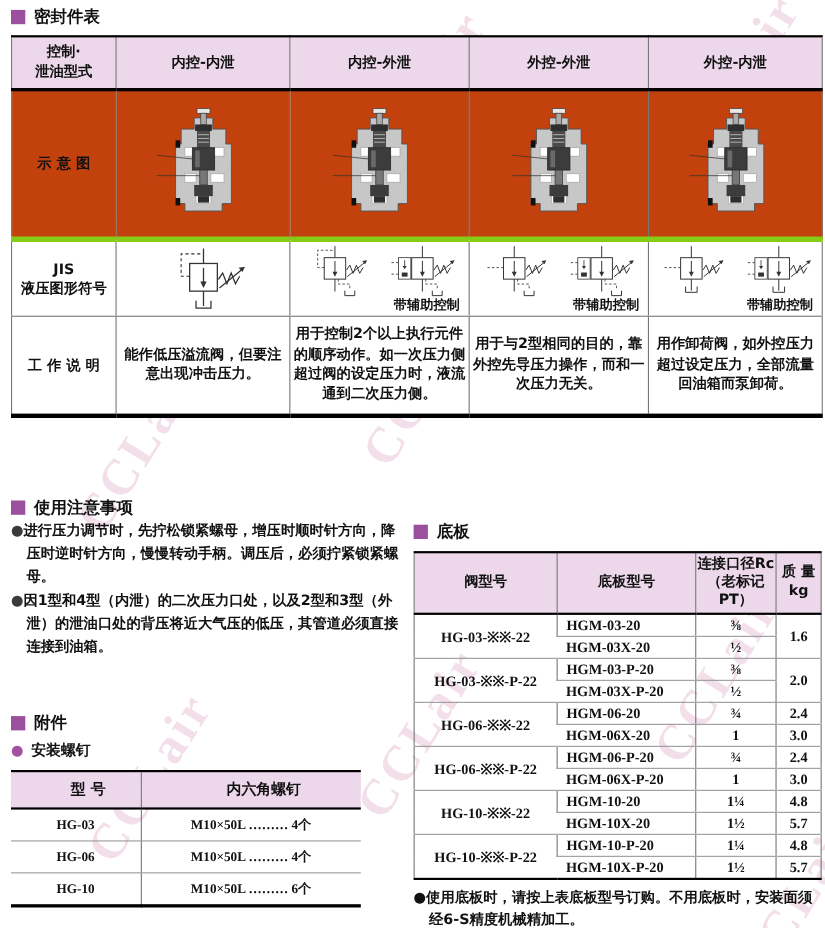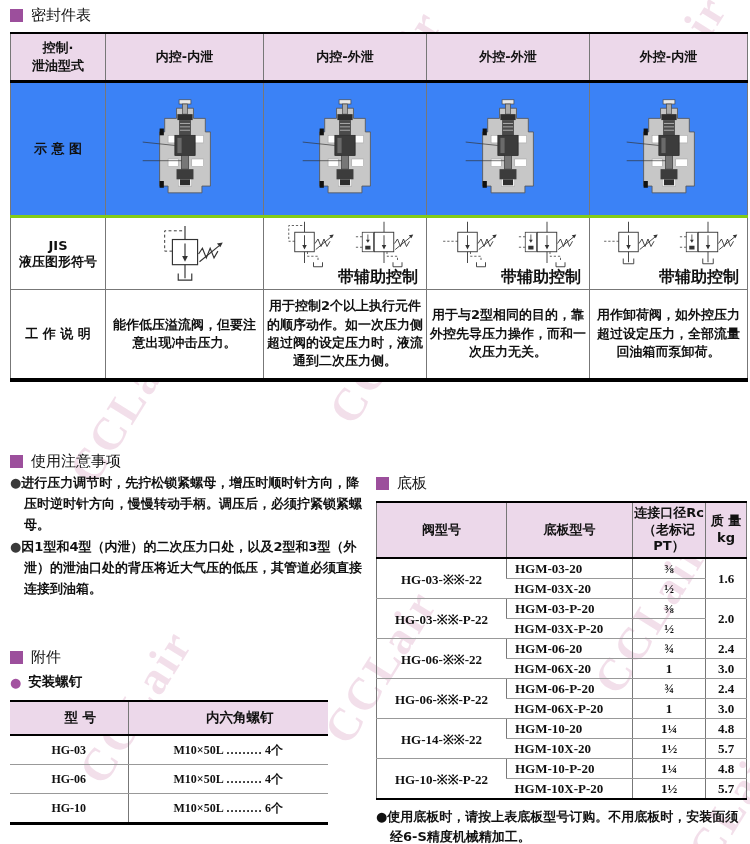--- a/index.html
+++ b/index.html
@@ -3,41 +3,41 @@
 <meta charset="utf-8">
 <style>
   html,body{margin:0;padding:0;background:#fff;}
   #page{position:relative;width:750px;height:844px;background:#fff;overflow:hidden;
         font-family:"DejaVu Sans","Liberation Sans",sans-serif;color:#111;}
   
   .wm{position:absolute;font-family:"Liberation Serif","DejaVu Serif",serif;
       font-weight:bold;font-size:46px;letter-spacing:3px;color:rgba(213,150,185,0.30);
       transform:rotate(-58deg);white-space:nowrap;pointer-events:none;user-select:none;}
   
-  .sec-title{display:flex;align-items:center;gap:8px;font-size:15px;font-weight:normal;text-align:right;}
+  .sec-title{display:flex;align-items:center;gap:8px;font-size:15px;font-weight:bold;text-align:right;}
   .sq{width:13px;height:13px;background:#9c4f9c;flex:0 0 auto;}
   .dot{color:#a352a0;font-size:13px;line-height:1;flex:0 0 auto;}
   
   #sec-seal{position:absolute;left:10px;top:6px;width:737px;}
   table.seal{border-collapse:collapse;table-layout:fixed;width:737px;margin-top:7px;
              border-top:2.5px solid #000;border-left:1px solid #777;border-right:1px solid #777;}
   table.seal td{border-left:1px solid #777;vertical-align:middle;text-align:center;
                 font-size:13px;font-weight:bold;padding:2px;}
   table.seal td:first-child{border-left:none;}
   tr.r1 td{border-bottom:1px solid #777;background:#ecd8ea;height:36px;}
   tr.r2 td{border-bottom:3px solid #000;background:#ecd8ea;height:42px;}
-  tr.r3 td{border-bottom:3px solid #84cc16;height:128px;background:#3b82f6;}
+  tr.r3 td{border-bottom:5px solid #84cc16;height:128px;background:#c2410c;}
   tr.r4 td{border-bottom:1px solid #777;height:58px;background:#fff;padding:3px 2px 1px 2px;}
   tr.r5 td{border-bottom:4px solid #000;height:84px;background:#fff;}
   td.lblcell{font-size:13px;}
   td.ctrl-lbl{text-align:left;padding-left:9px;line-height:1.35;}
   td.desc{font-size:12.5px;text-align:left;vertical-align:top;padding:7px 6px 4px 7px;line-height:1.42;}
   .jiswrap{display:flex;flex-direction:column;align-items:center;justify-content:center;height:100%;}
   .jisrow{display:flex;align-items:center;justify-content:center;gap:2px;}
-  .auxlab{width:100%;text-align:right;font-size:16px;font-weight:bold;padding-right:6px;
+  .auxlab{width:100%;text-align:right;font-size:12px;font-weight:bold;padding-right:6px;
           box-sizing:border-box;margin-top:-2px;}
   
   #sec-notes{position:absolute;left:10px;top:452px;width:358px;}
   .noteline{font-size:13px;font-weight:bold;line-height:1.6;padding-left:14px;text-indent:-14px;
             margin-top:2px;}
   .noteline .b{color:#3a3a3a;}
   
   #sec-acc{position:absolute;left:10px;top:648px;width:320px;}
   .sub-title{display:flex;align-items:center;gap:7px;font-size:13.5px;font-weight:bold;margin-top:6px;}
   table.acc{border-collapse:collapse;table-layout:fixed;width:318px;margin-top:9px;
@@ -385,21 +385,21 @@
         <td>¾</td>
         <td>2.4</td>
       </tr>
       <tr>
         <td class="c-plate">HGM-06X-P-20</td>
         <td>1</td>
         <td>3.0</td>
       </tr>
 
       <tr>
-        <td rowspan="2">HG-14-※※-22</td>
+        <td rowspan="2">HG-10-※※-22</td>
         <td class="c-plate">HGM-10-20</td>
         <td>1¼</td>
         <td>4.8</td>
       </tr>
       <tr>
         <td class="c-plate">HGM-10X-20</td>
         <td>1½</td>
         <td>5.7</td>
       </tr>
 

